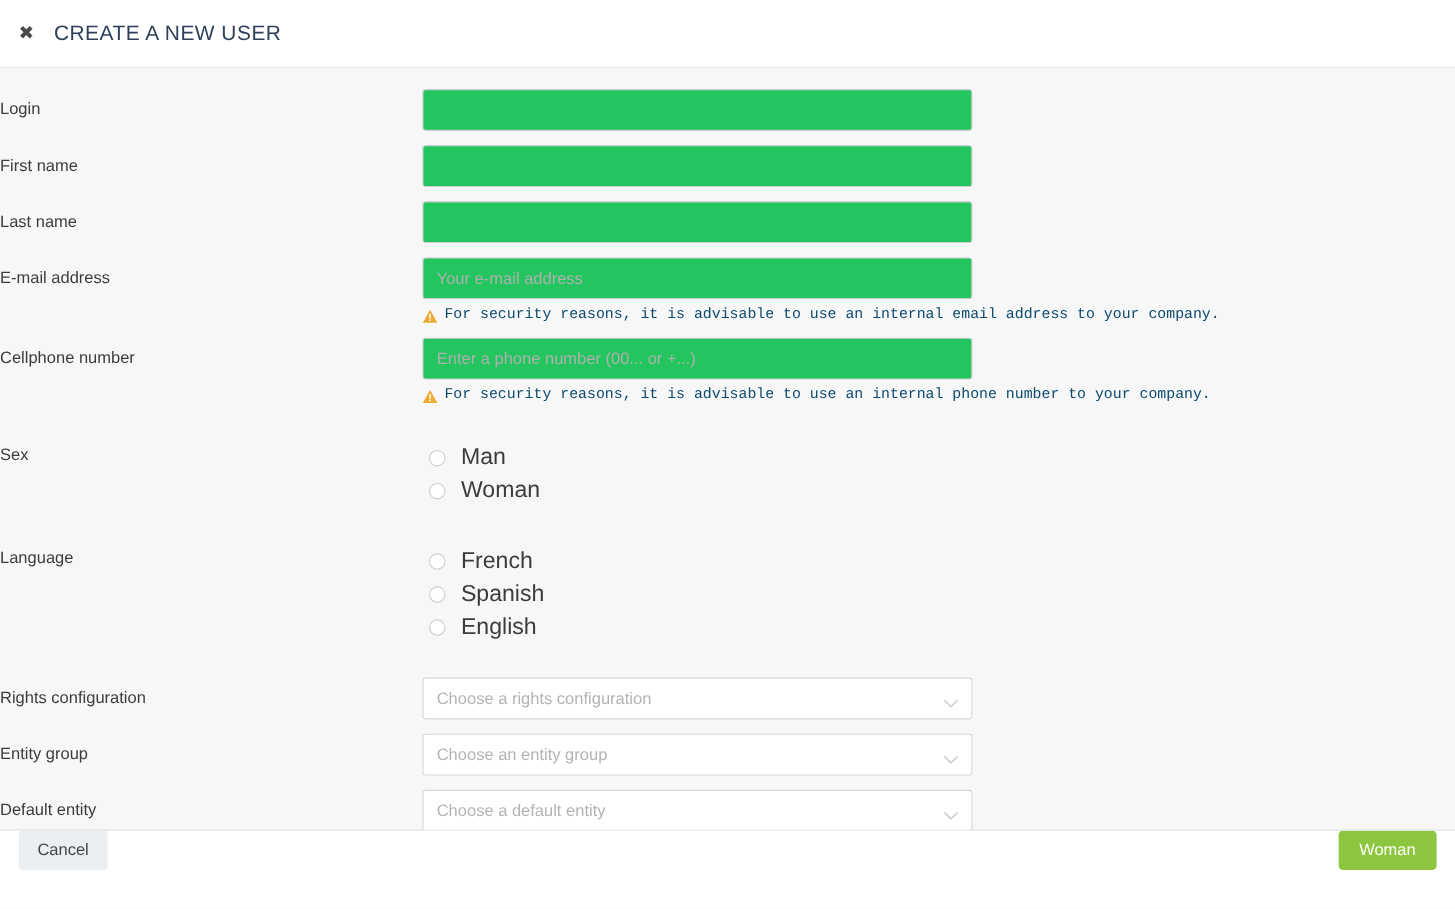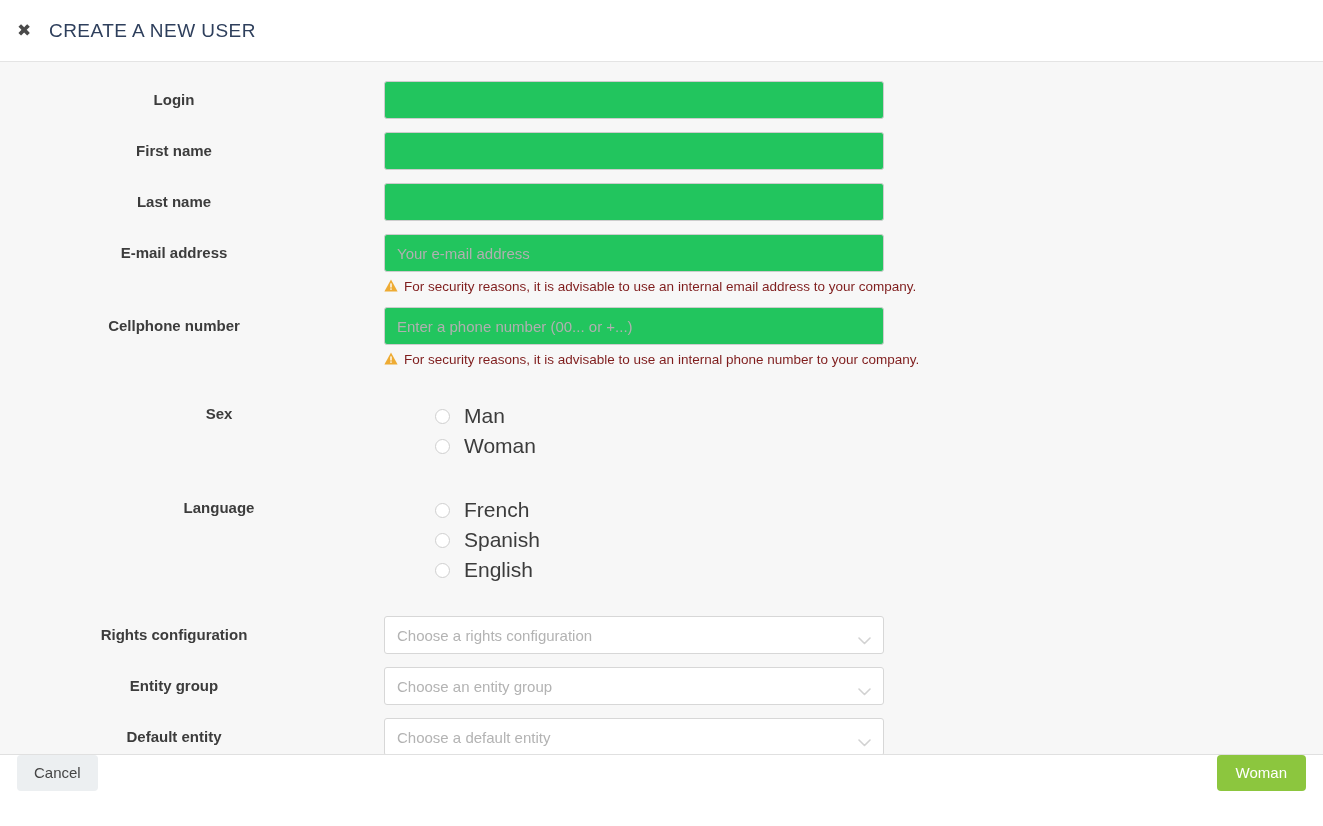--- a/index.html
+++ b/index.html
@@ -76,32 +76,30 @@
   .form-row {
     display: flex;
     align-items: flex-start;
     margin-bottom: 13px;
   }
   .form-row.tight { margin-bottom: 0; }
 
   .form-label {
     width: 384px;
     flex: 0 0 384px;
-    text-align: center;
+    text-align: left;
     padding-right: 36px;
     box-sizing: border-box;
     font-size: 15px;
     color: #3c3c3c;
     line-height: 38px;
-    font-weight: bold;
   }
   .form-label.radio-label {
     line-height: 26px;
     padding-top: 3px;
-    margin-left: 45px;
   }
   .form-control {
     flex: 0 0 auto;
     width: 500px;
   }
 
   .text-input {
     width: 500px;
     height: 38px;
     box-sizing: border-box;
@@ -114,28 +112,29 @@
     font-family: "Liberation Sans", sans-serif;
     outline: none;
   }
   .text-input::placeholder {
     color: #b0b0b0;
     opacity: 1;
   }
 
   .hint {
     display: flex;
-    align-items: flex-start;
+    align-items: center;
     gap: 6px;
     font-size: 13.5px;
-    color: #7f1d1d;
+    color: #0c4a6e;
     margin-top: 7px;
     margin-bottom: 12px;
     line-height: 16px;
     white-space: nowrap;
+    font-family: Liberation Mono, monospace;
   }
   .warn-icon {
     flex: 0 0 auto;
     display: inline-block;
     width: 14px;
     height: 13px;
   }
 
   
   .radio-group { padding-top: 3px; }

